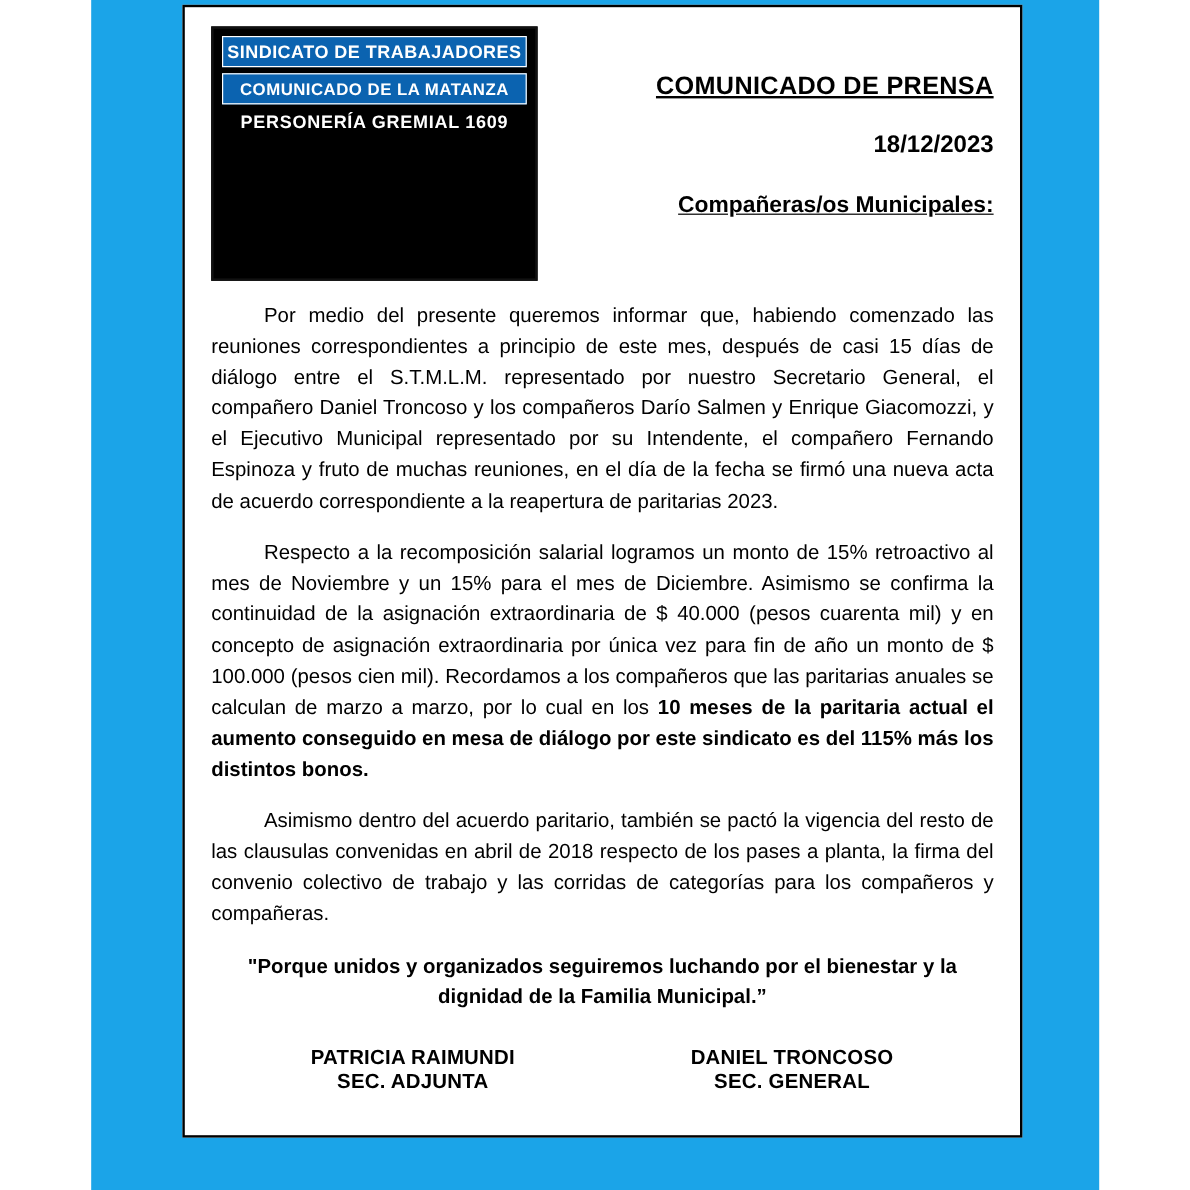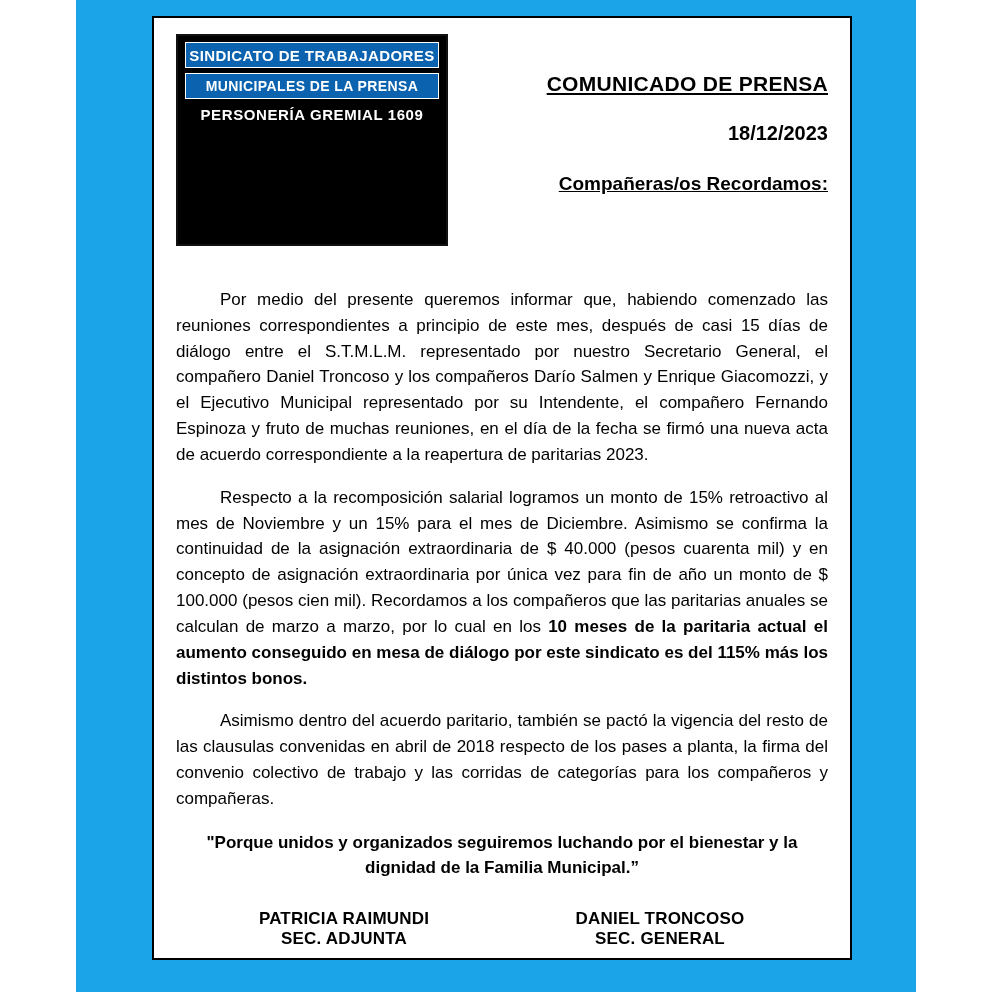--- a/index.html
+++ b/index.html
@@ -30,21 +30,21 @@
     width: 840px;
     height: 992px;
     background: #1ba4e8;
     box-sizing: border-box;
   }
 
   
   .sheet {
     position: absolute;
     left: 152px;
-    top: 16px;
+    top: 4px;
     width: 700px;
     height: 944px;
     background: #ffffff;
     border: 2px solid #000000;
     box-sizing: border-box;
     padding: 16px 22px 10px 22px;
   }
 
   
   .header {
@@ -167,21 +167,21 @@
   .doc-greeting {
     margin-top: 28px;
     font-size: 19px;
     font-weight: bold;
     text-decoration: underline;
     color: #000;
   }
 
   
   .body-text {
-    margin-top: 28px;
+    margin-top: 3px;
   }
   .para {
     font-size: 17px;
     line-height: 1.52;
     text-align: justify;
     text-justify: inter-word;
     color: #000;
     text-indent: 44px;
     margin: 0 0 17px 0;
   }
@@ -229,31 +229,31 @@
 
   <div class="sheet">
 
     <div class="header">
 
       <div class="logo-box">
         <div class="logo-top-bar">
           <span>SINDICATO DE TRABAJADORES</span>
         </div>
         <div class="logo-bottom-bar">
-          <span>MUNICIPALES DE LA PRENSA</span>
+          <span>COMUNICADO DE LA MATANZA</span>
         </div>
         <div class="logo-gremial">
           <span>PERSONERÍA GREMIAL 1609</span>
         </div>
       </div>
 
       <div class="header-text">
         <div class="doc-title">COMUNICADO DE PRENSA</div>
         <div class="doc-date">18/12/2023</div>
-        <div class="doc-greeting">Compañeras/os Recordamos:</div>
+        <div class="doc-greeting">Compañeras/os Municipales:</div>
       </div>
 
     </div>
 
     <div class="body-text">
       <p class="para">
         <span>Por medio del presente queremos informar que, habiendo comenzado las reuniones correspondientes a principio de este mes, después de casi 15 días de  diálogo entre el S.T.M.L.M. representado por nuestro Secretario General, el compañero Daniel Troncoso y los compañeros Darío Salmen y Enrique Giacomozzi, y el Ejecutivo Municipal representado por su Intendente, el compañero Fernando Espinoza y fruto de muchas reuniones, en el día de la fecha se firmó una nueva acta de acuerdo correspondiente a la reapertura de paritarias 2023.</span>
       </p>
       <p class="para">
         <span>Respecto a la recomposición salarial logramos un monto de 15% retroactivo al mes de Noviembre y un 15% para el mes de Diciembre. Asimismo se confirma la continuidad de la asignación extraordinaria de $ 40.000 (pesos cuarenta mil) y en concepto de asignación extraordinaria  por única vez para fin de año un monto de $ 100.000 (pesos cien mil). Recordamos a los compañeros que las paritarias anuales se calculan de marzo a marzo, por lo cual en los </span><b>10 meses de la paritaria actual el aumento conseguido en mesa de diálogo por este sindicato es del 115% más los distintos bonos.</b>

